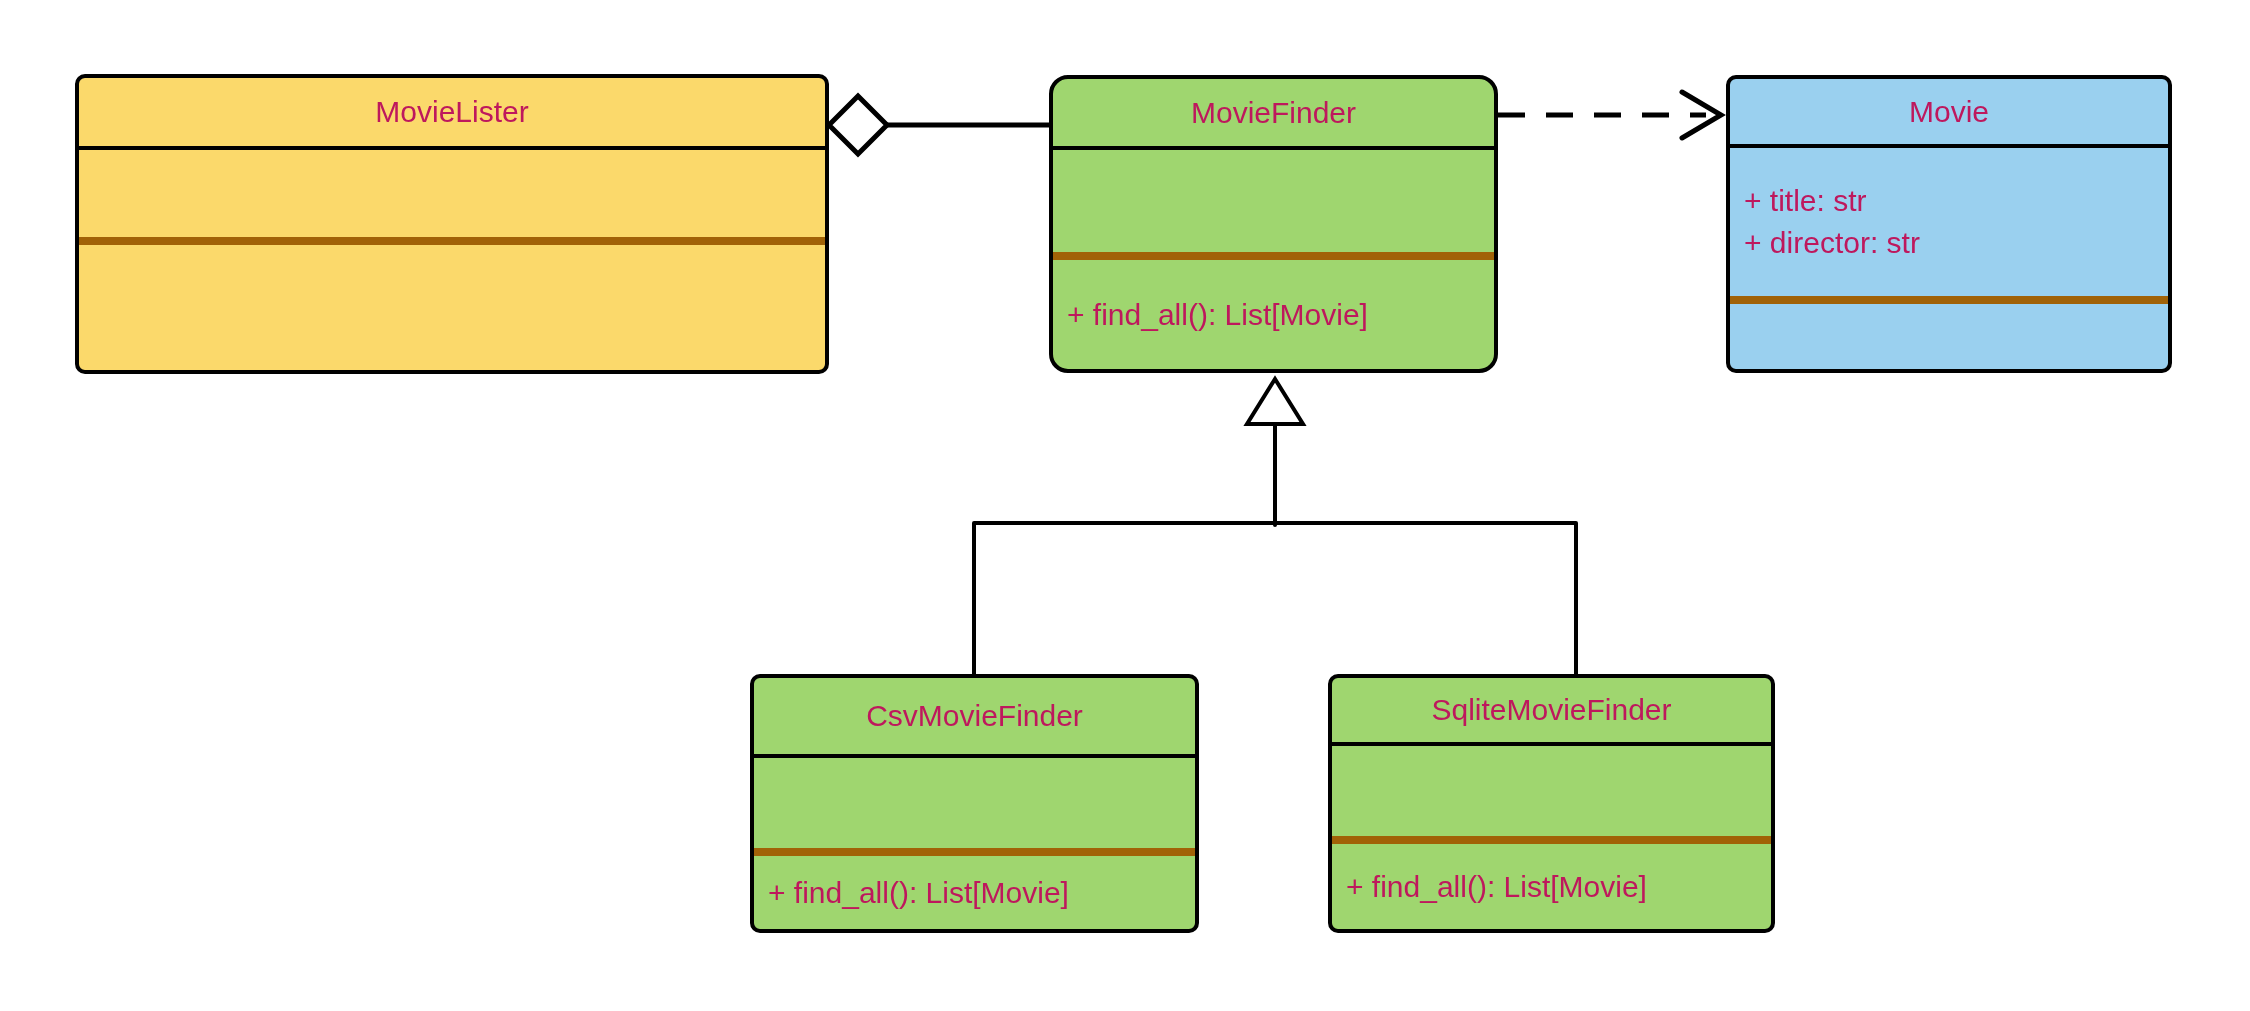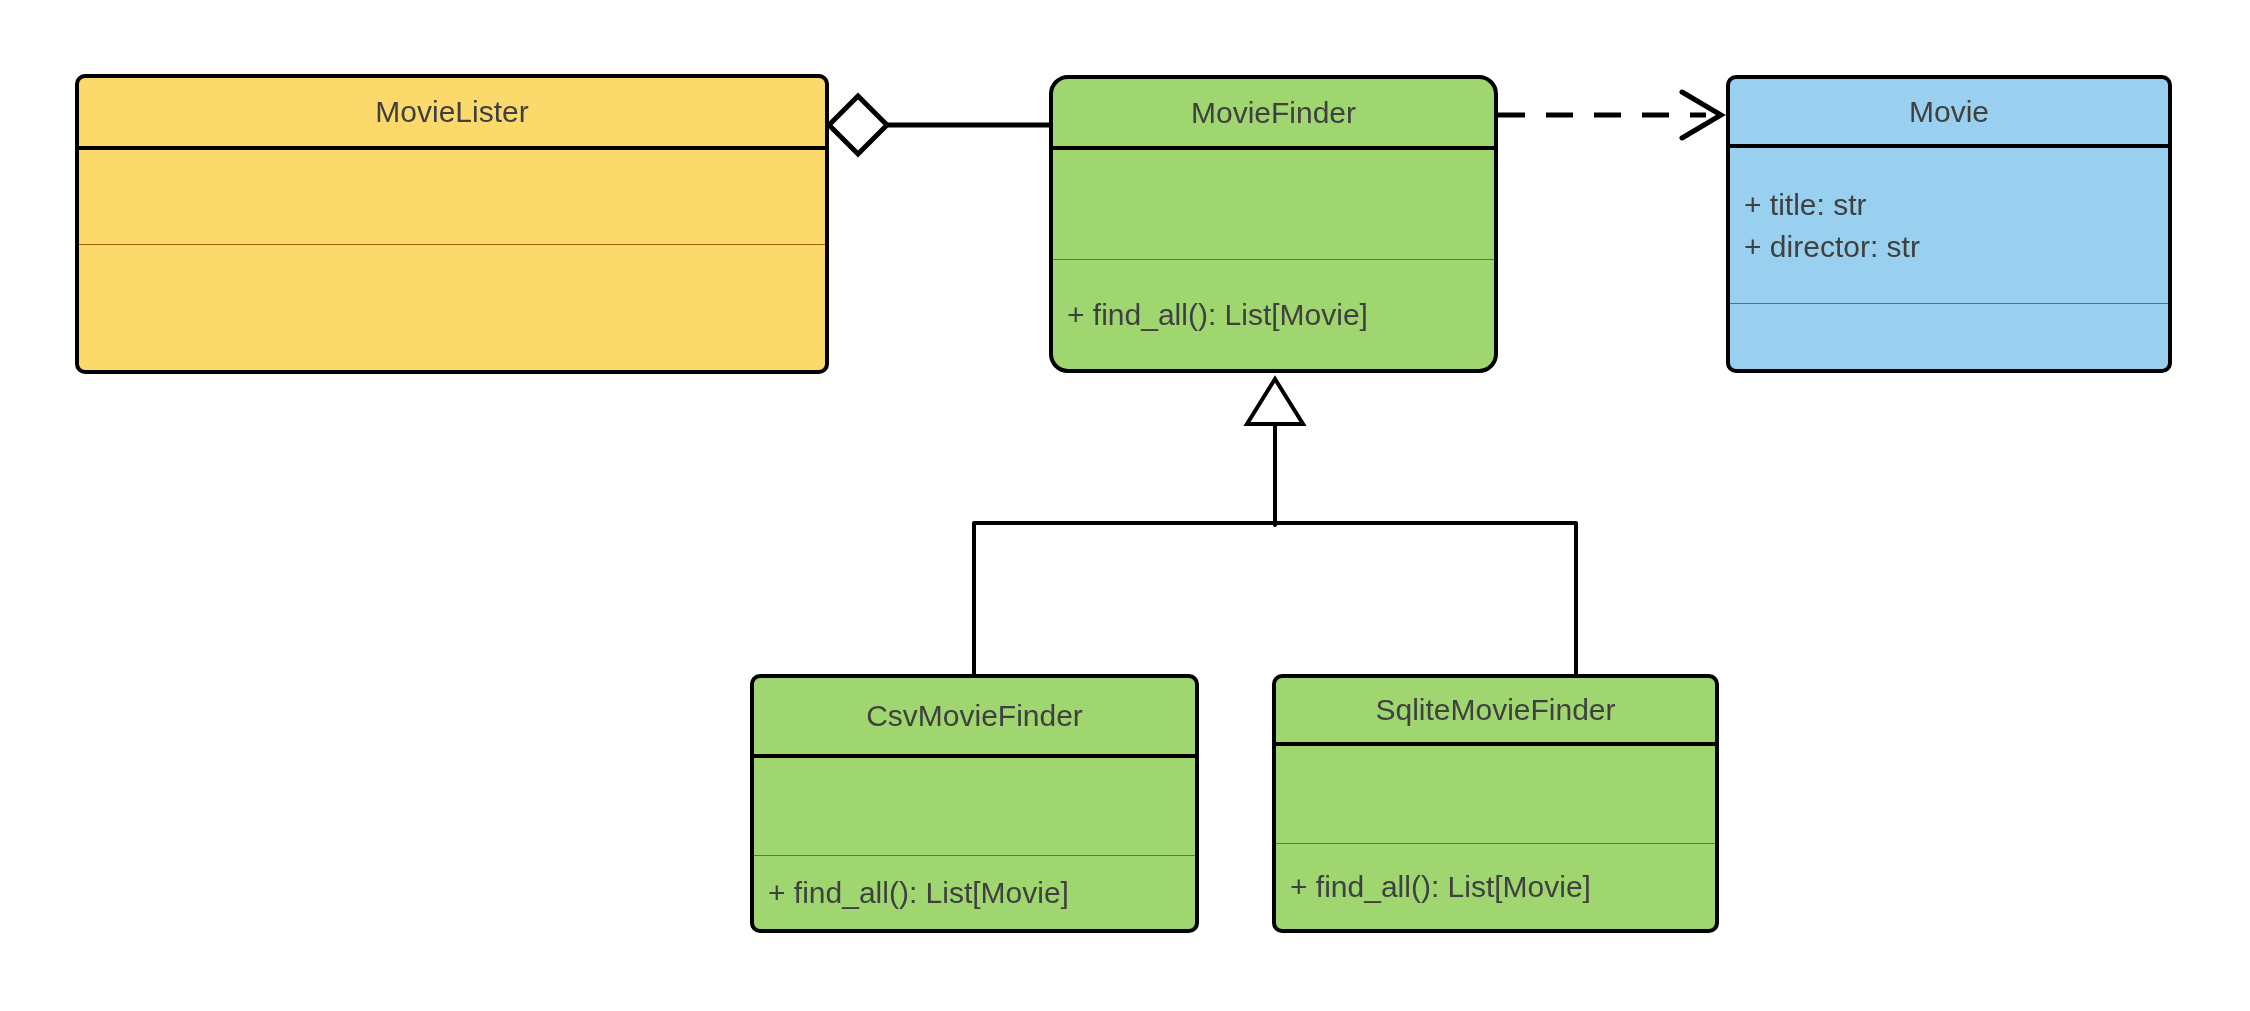--- a/index.html
+++ b/index.html
@@ -3,21 +3,21 @@
 <meta charset="utf-8">
 <style>
   * { margin: 0; padding: 0; box-sizing: border-box; }
   html, body { background: #ffffff; }
   #canvas {
     position: relative;
     width: 2250px;
     height: 1011px;
     background: #ffffff;
     font-family: "Liberation Sans", sans-serif;
-    color: #404040;
+    color: #be185d;
     overflow: hidden;
   }
   .uml-class {
     position: absolute;
     display: flex;
     flex-direction: column;
     border: 4px solid #000000;
     border-radius: 10px;
     font-size: 30px;
   }
@@ -25,21 +25,21 @@
   .compartment.title {
     display: flex;
     align-items: center;
     justify-content: center;
     border-bottom: 4px solid #000000;
   }
   .compartment.attrs {
     display: flex;
     flex-direction: column;
     justify-content: center;
-    border-bottom: 1px solid #a16207;
+    border-bottom: 8px solid #a16207;
     padding: 0 14px;
   }
   .compartment.methods {
     flex: 1;
     display: flex;
     flex-direction: column;
     justify-content: center;
     padding: 0 14px;
   }
   .member { line-height: 42px; white-space: nowrap; }
@@ -89,21 +89,21 @@
   <div class="uml-class" style="left: 750px; top: 674px; width: 449px; height: 259px; background-color: rgb(159, 214, 111);">
     <div class="compartment title" style="height:80px">
       <span>CsvMovieFinder</span>
     </div>
     <div class="compartment attrs" style="height:98px"></div>
     <div class="compartment methods">
       <div class="member">+ find_all(): List[Movie]</div>
     </div>
   </div>
 
-  <div class="uml-class" style="left: 1272px; top: 674px; width: 447px; height: 259px; background-color: rgb(159, 214, 111);">
+  <div class="uml-class" style="left: 1328px; top: 674px; width: 447px; height: 259px; background-color: rgb(159, 214, 111);">
     <div class="compartment title" style="height:68px">
       <span>SqliteMovieFinder</span>
     </div>
     <div class="compartment attrs" style="height:98px"></div>
     <div class="compartment methods">
       <div class="member">+ find_all(): List[Movie]</div>
     </div>
   </div>
 
   <svg id="edges" viewBox="0 0 2250 1011" xmlns="http://www.w3.org/2000/svg">

